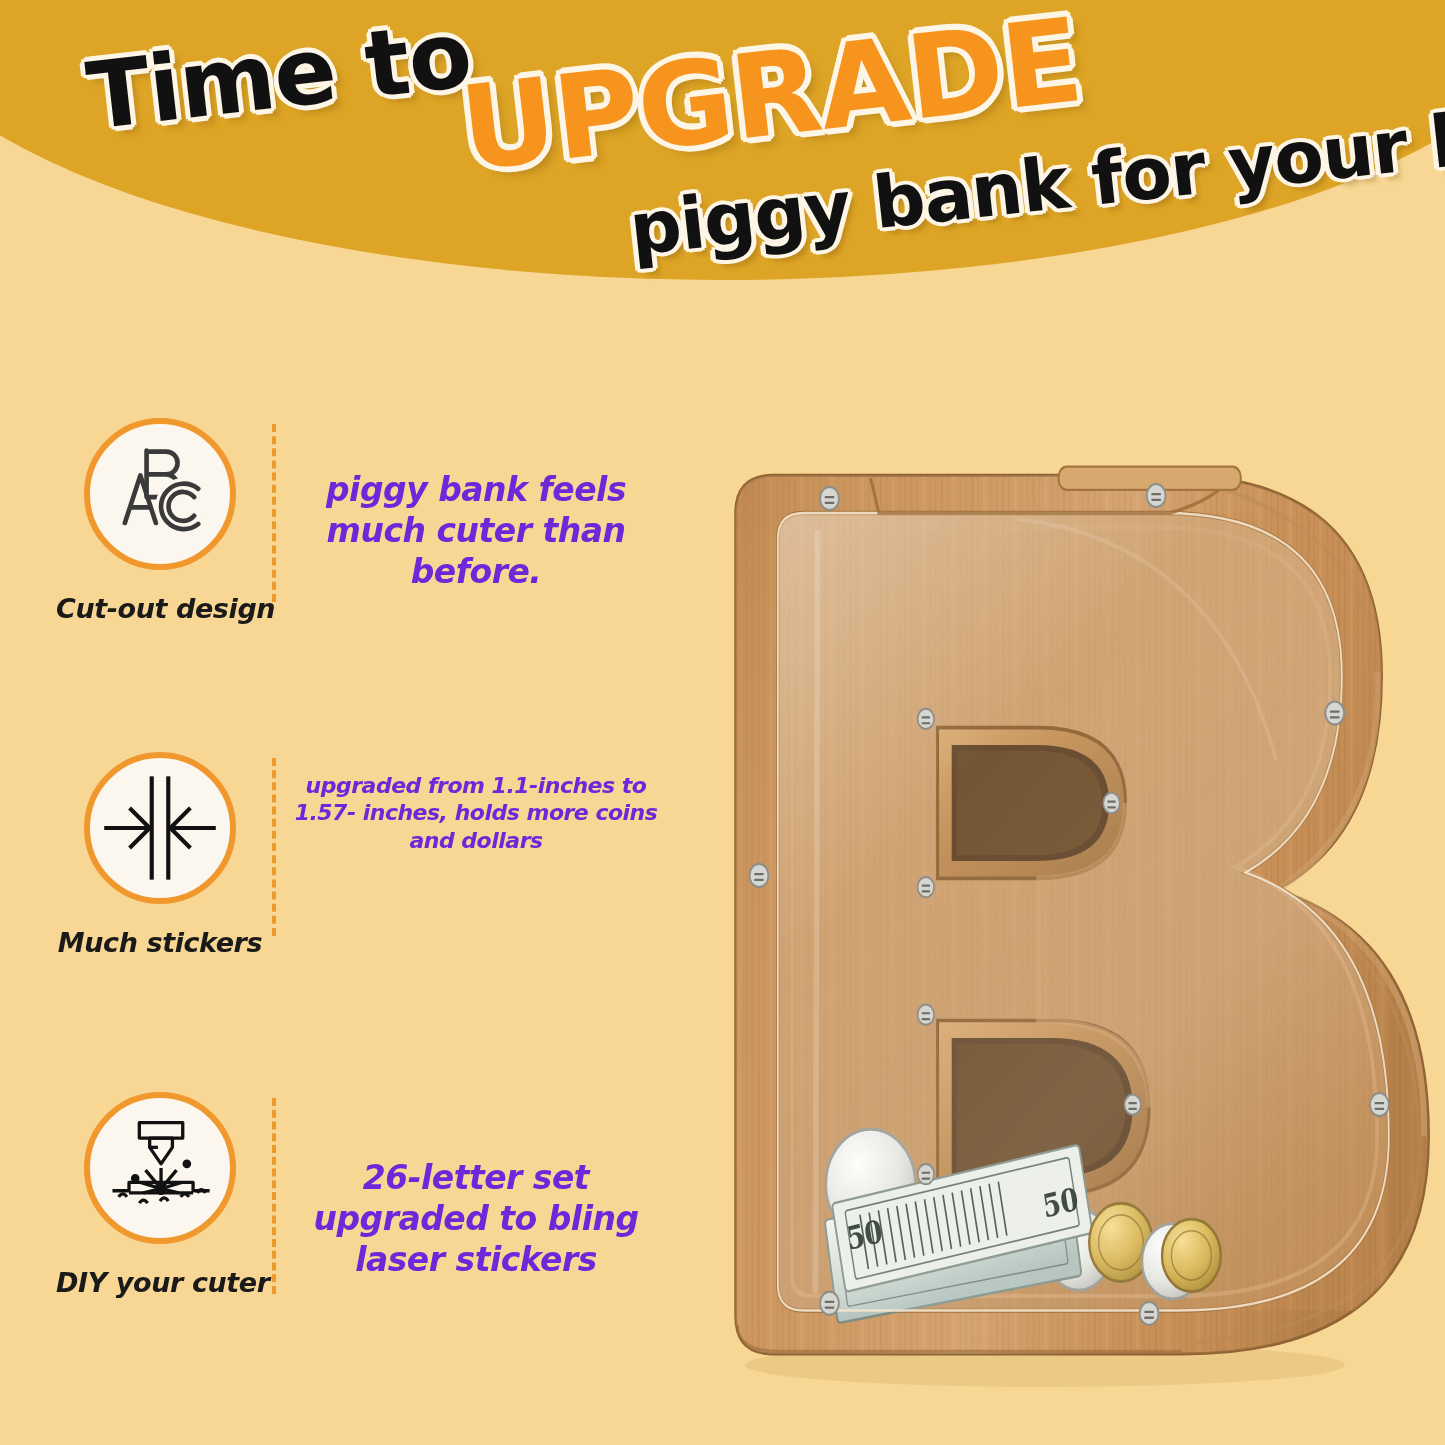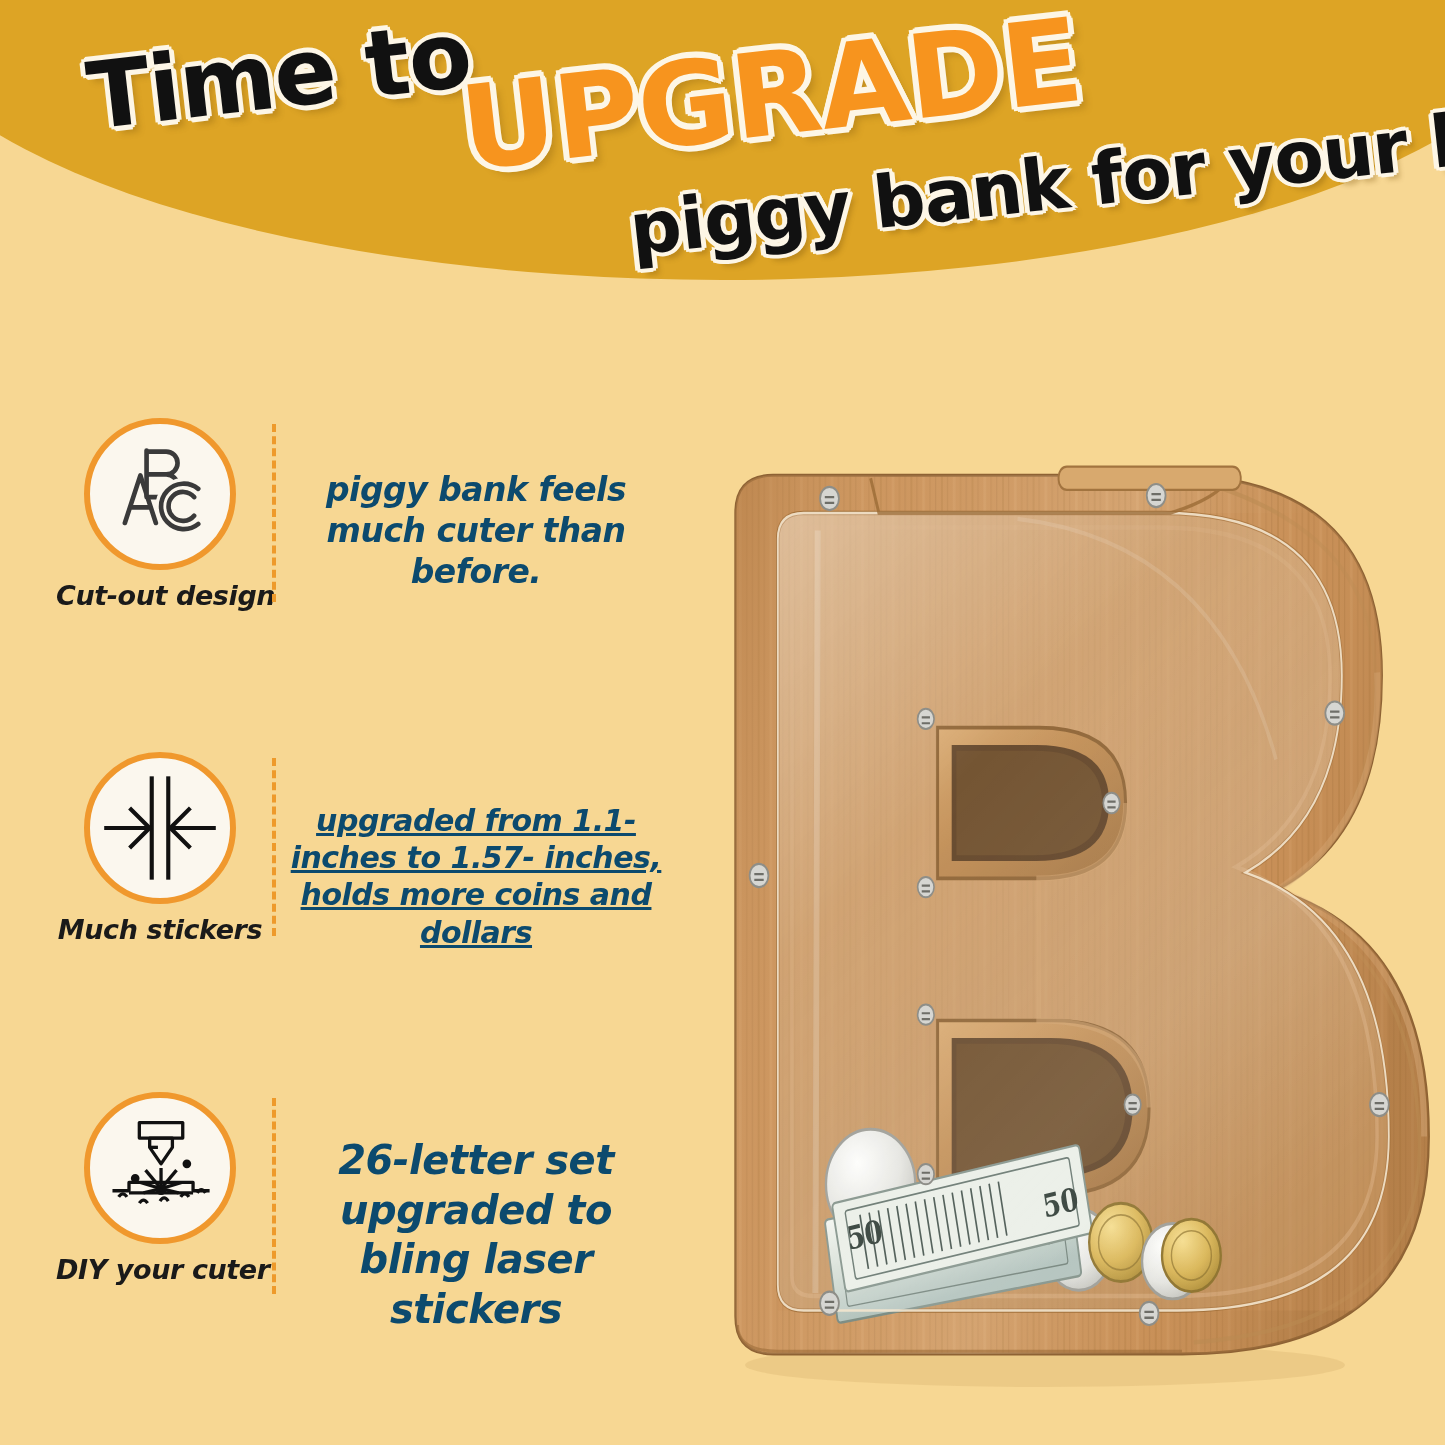--- a/index.html
+++ b/index.html
@@ -78,47 +78,47 @@
   }
   .icon-circle {
     width:152px; height:152px; margin:0 auto;
     border:6px solid #F0982D;
     border-radius:50%;
     background:#FBF7EE;
     position:relative;
     display:flex; align-items:center; justify-content:center;
   }
   .icon-caption {
-    margin-top:10px;
+    margin-top:23px;
     font-family:"DejaVu Sans", sans-serif;
     font-weight:bold; font-style:italic;
     font-size:27px; color:#1A1A1A;
     letter-spacing:-0.4px;
     white-space:nowrap;
   }
 
   .divider {
     position:absolute; left:272px; top:6px;
     width:0; height:178px;
     border-left:4px dashed #EE9A2B;
   }
   .f3 .divider { height:196px; }
 
   .desc {
     position:absolute; left:286px; width:380px;
     font-family:"DejaVu Sans", sans-serif;
     font-weight:bold; font-style:italic;
-    color:#0c4a6e;
+    color:#6d28d9;
     text-align:center;
     line-height:1.24;
     letter-spacing:-0.5px;
   }
   .f1 .desc { top:52px; font-size:33px; }
-  .f2 .desc { top:50px; font-size:30px;text-decoration:underline; }
-  .f3 .desc { top:44px; font-size:40px; }
+  .f2 .desc { top:20px; font-size:22px; }
+  .f3 .desc { top:66px; font-size:33px; }
 
   
   .product {
     position:absolute; left:655px; top:435px;
     width:775px; height:965px; z-index:4;
   }
   .product svg { display:block; width:100%; height:100%; }
 </style>
 </head>
 <body>

